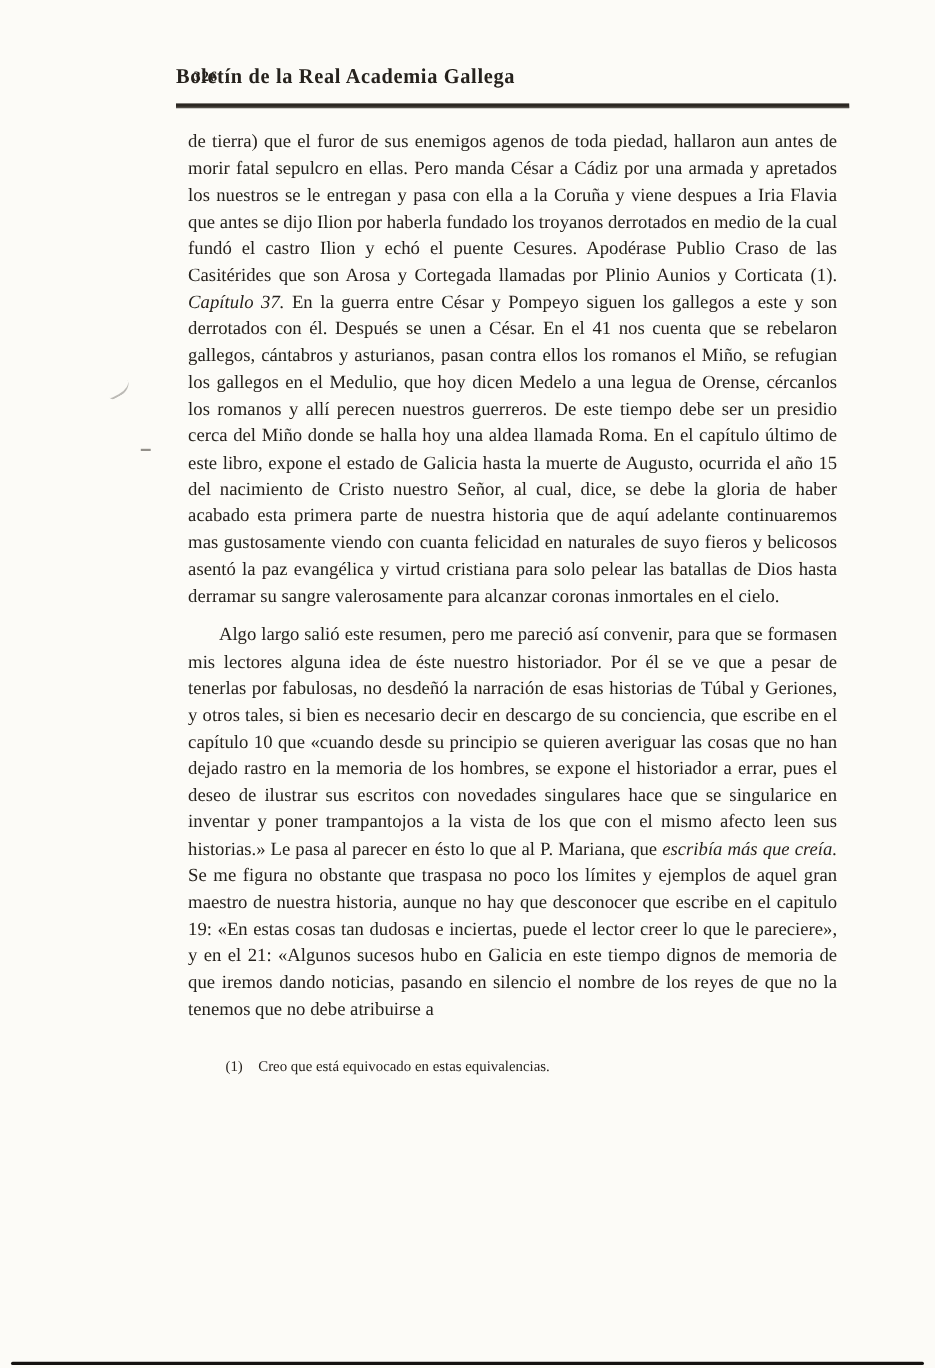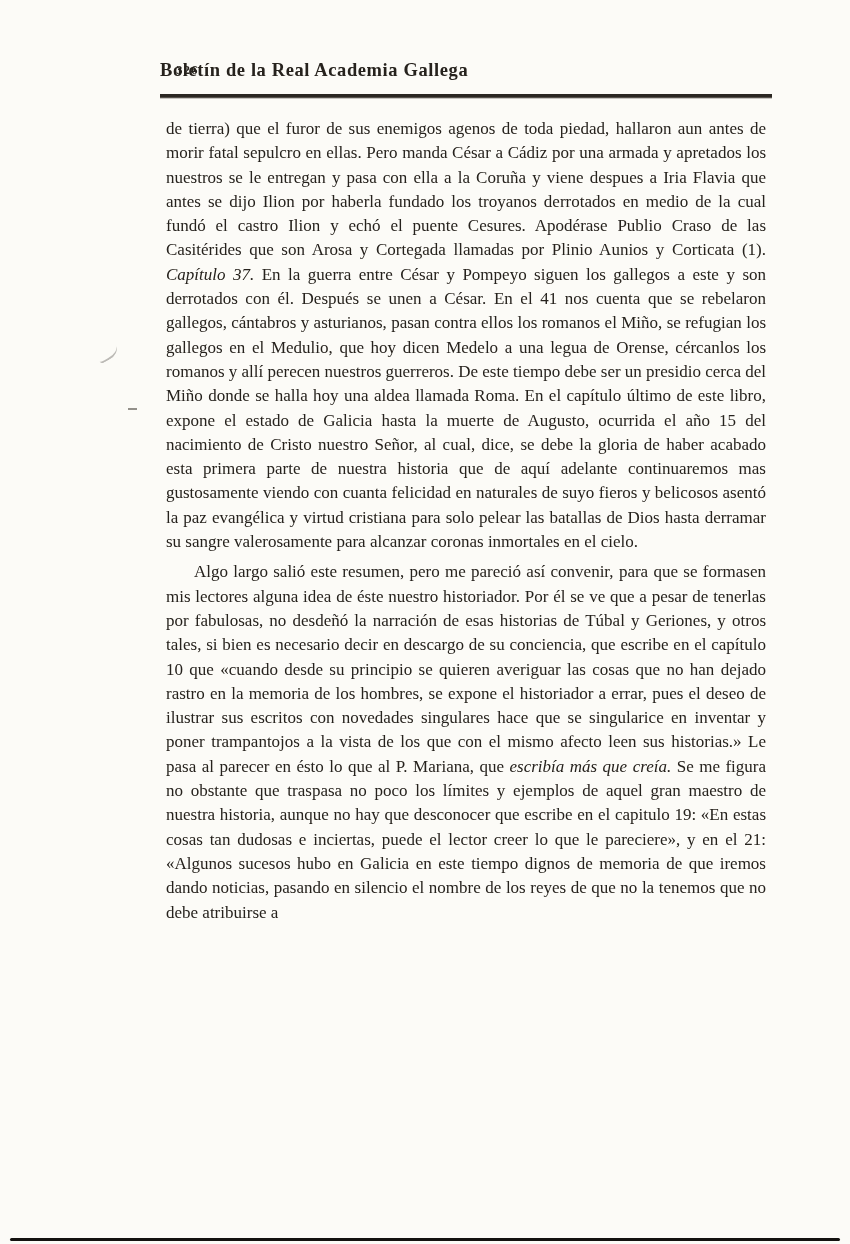--- a/index.html
+++ b/index.html
@@ -51,21 +51,21 @@
     box-shadow: 0 1px 0 rgba(43,39,34,0.25);
   }
   .body-text {
     margin-top: 19px;
     font-size: 17px;
     line-height: 24.3px;
     text-align: justify;
     text-justify: inter-word;
   }
   .body-text p {
-    margin: 6px;
+    margin: 11px;
   }
   .body-text p.indent {
     text-indent: 28px;
   }
   .body-text em {
     font-style: italic;
   }
   .footnote {
     margin-top: 31px;
     padding-left: 45px;
@@ -119,18 +119,21 @@
       <span class="header-title">Boletín de la Real Academia Gallega</span>
     </header>
 
     <div class="header-rule"></div>
 
     <main class="body-text" id="paragraphs">
         <p class=""><span>de tierra) que el furor de sus enemigos agenos de toda piedad, hallaron aun antes de morir fatal sepulcro en ellas. Pero manda César a Cádiz por una armada y apretados los nuestros se le entregan y pasa con ella a la Coruña y viene despues a Iria Flavia que antes se dijo Ilion por haberla fundado los troyanos derrotados en medio de la cual fundó el castro Ilion y echó el puente Cesures. Apodérase Publio Craso de las Casitérides que son Arosa y Cortegada llamadas por Plinio Aunios y Corticata (1). </span><em>Capítulo 37.</em><span> En la guerra entre César y Pompeyo siguen los gallegos a este y son derrotados con él. Después se unen a César. En el 41 nos cuenta que se rebelaron gallegos, cántabros y asturianos, pasan contra ellos los romanos el Miño, se refugian los gallegos en el Medulio, que hoy dicen Medelo a una legua de Orense, cércanlos los romanos y allí perecen nuestros guerreros. De este tiempo debe ser un presidio cerca del Miño donde se halla hoy una aldea llamada Roma. En el capítulo último de este libro, expone el estado de Galicia hasta la muerte de Augusto, ocurrida el año 15 del nacimiento de Cristo nuestro Señor, al cual, dice, se debe la gloria de haber acabado esta primera parte de nuestra historia que de aquí adelante continuaremos mas gustosamente viendo con cuanta felicidad en naturales de suyo fieros y belicosos asentó la paz evangélica y virtud cristiana para solo pelear las batallas de Dios hasta derramar su sangre valerosamente para alcanzar coronas inmortales en el cielo.</span></p>
         <p class="indent"><span>Algo largo salió este resumen, pero me pareció así convenir, para que se formasen mis lectores alguna idea de éste nuestro historiador. Por él se ve que a pesar de tenerlas por fabulosas, no desdeñó la narración de esas historias de Túbal y Geriones, y otros tales, si bien es necesario decir en descargo de su conciencia, que escribe en el capítulo 10 que «cuando desde su principio se quieren averiguar las cosas que no han dejado rastro en la memoria de los hombres, se expone el historiador a errar, pues el deseo de ilustrar sus escritos con novedades singulares hace que se singularice en inventar y poner trampantojos a la vista de los que con el mismo afecto leen sus historias.» Le pasa al parecer en ésto lo que al P. Mariana, que </span><em>escribía más que creía.</em><span> Se me figura no obstante que traspasa no poco los límites y ejemplos de aquel gran maestro de nuestra historia, aunque no hay que desconocer que escribe en el capitulo 19: «En estas cosas tan dudosas e inciertas, puede el lector creer lo que le pareciere», y en el 21: «Algunos sucesos hubo en Galicia en este tiempo dignos de memoria de que iremos dando noticias, pasando en silencio el nombre de los reyes de que no la tenemos que no debe atribuirse a</span></p>
       </main>
 
+    <div class="footnote">
+      <span class="fn-marker">(1)</span><span>Creo que está equivocado en estas equivalencias.</span>
+    </div>
 
   </div>
 
   <div class="scan-edge-bottom"></div>
 
 </div>
 
 </body></html>

